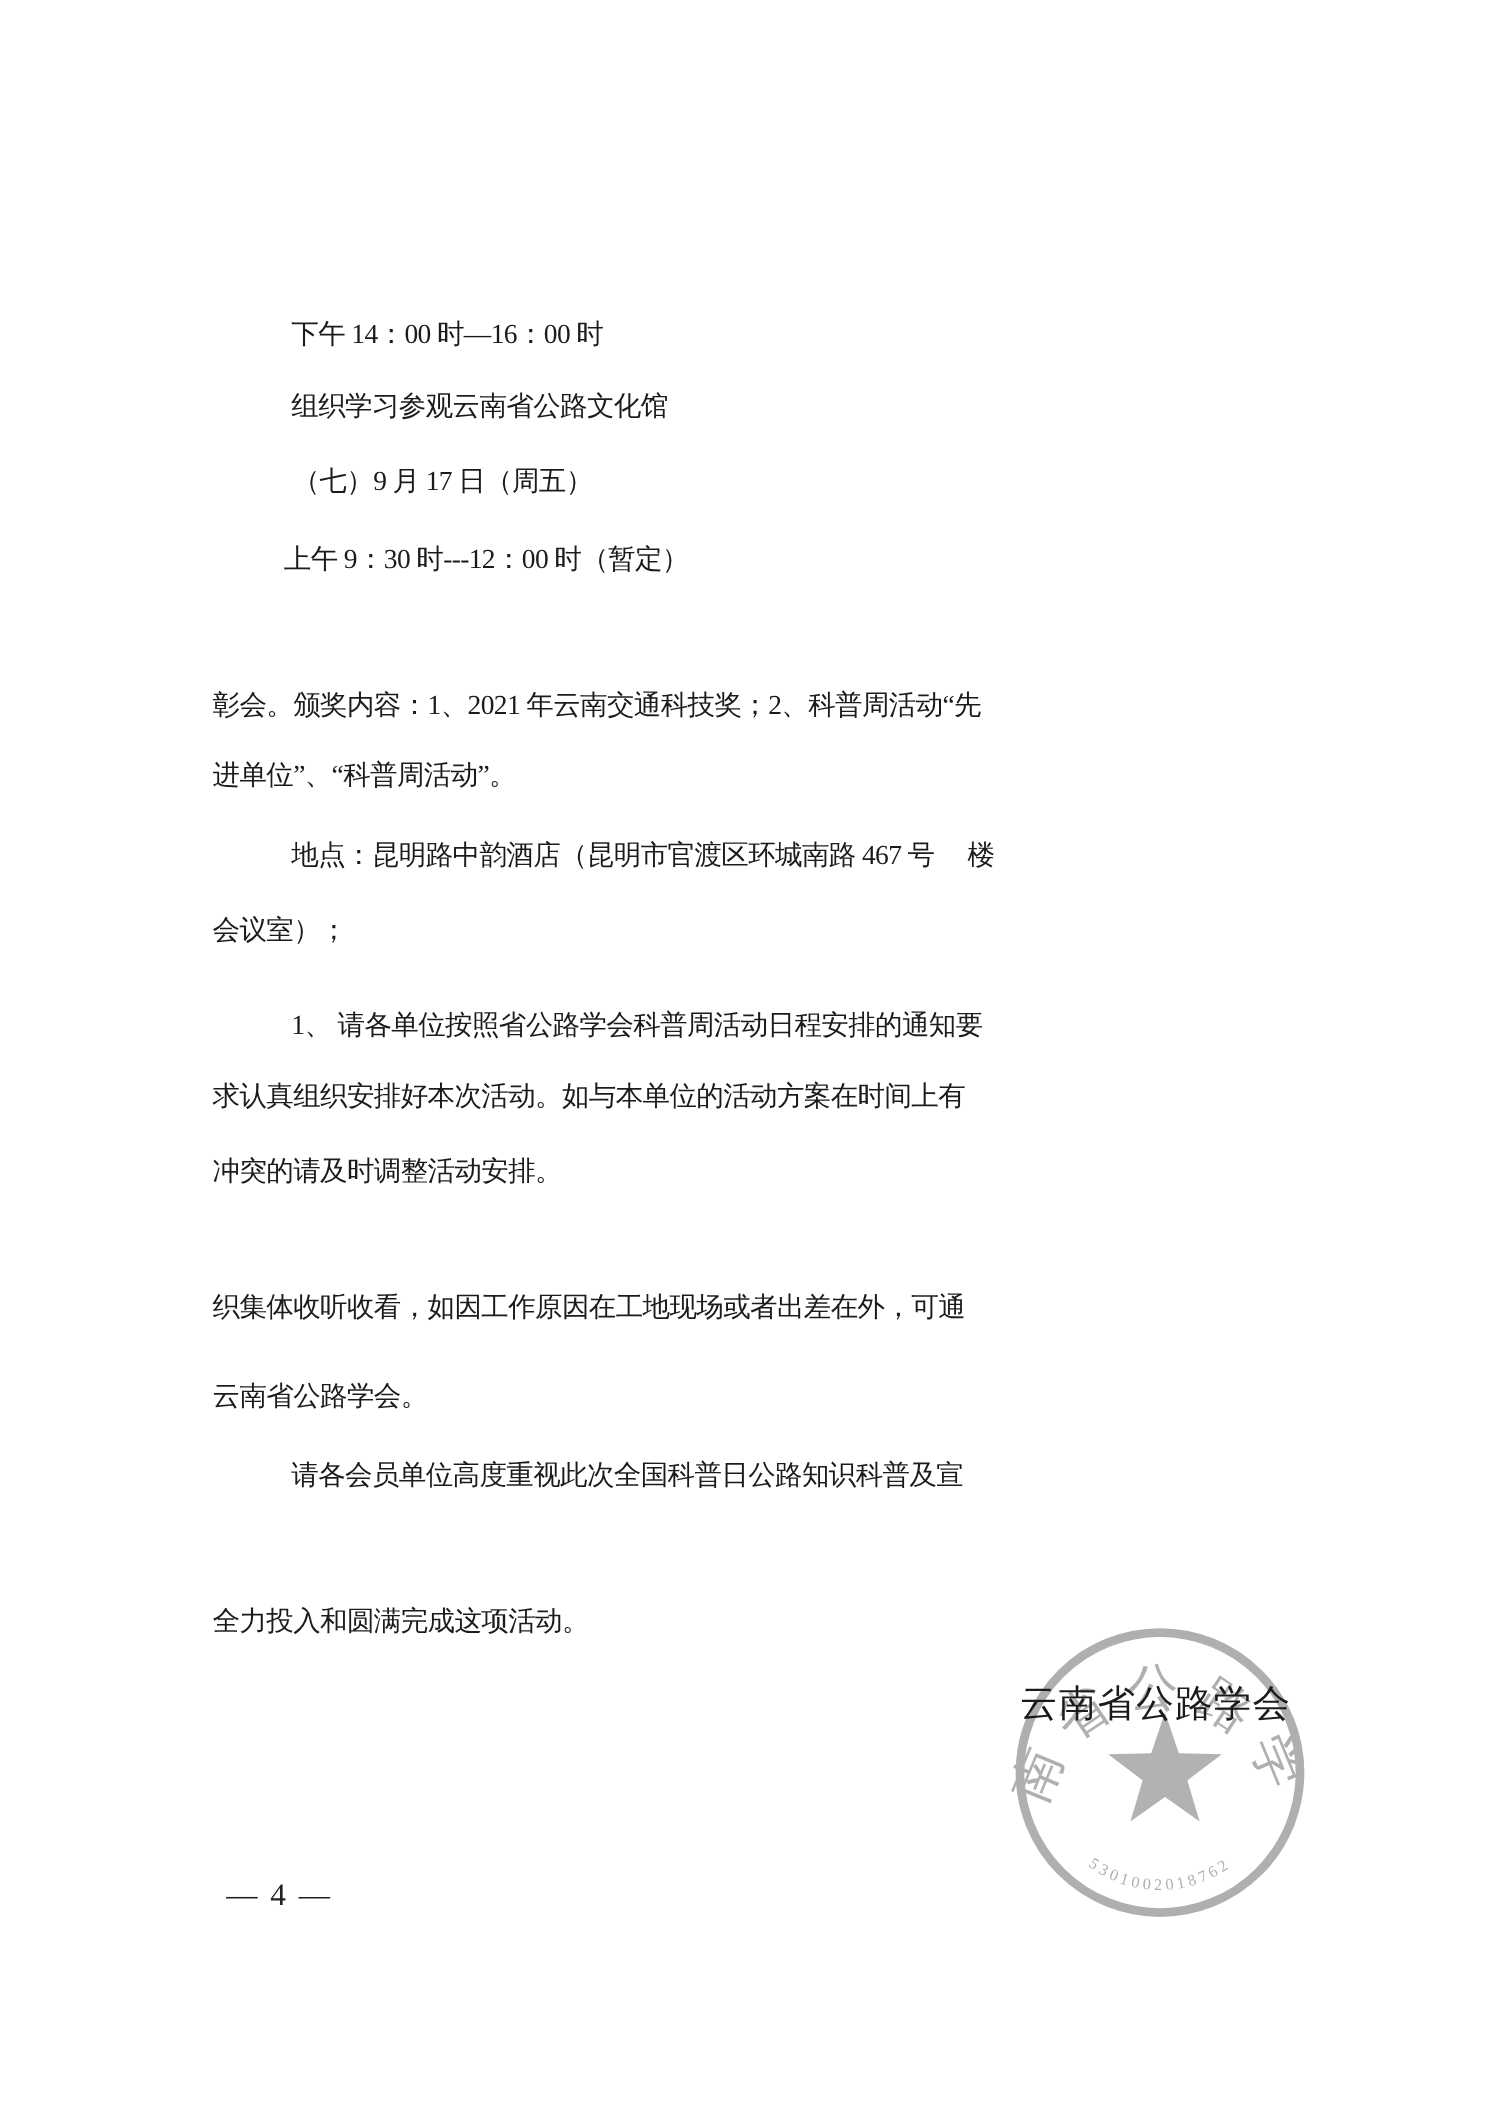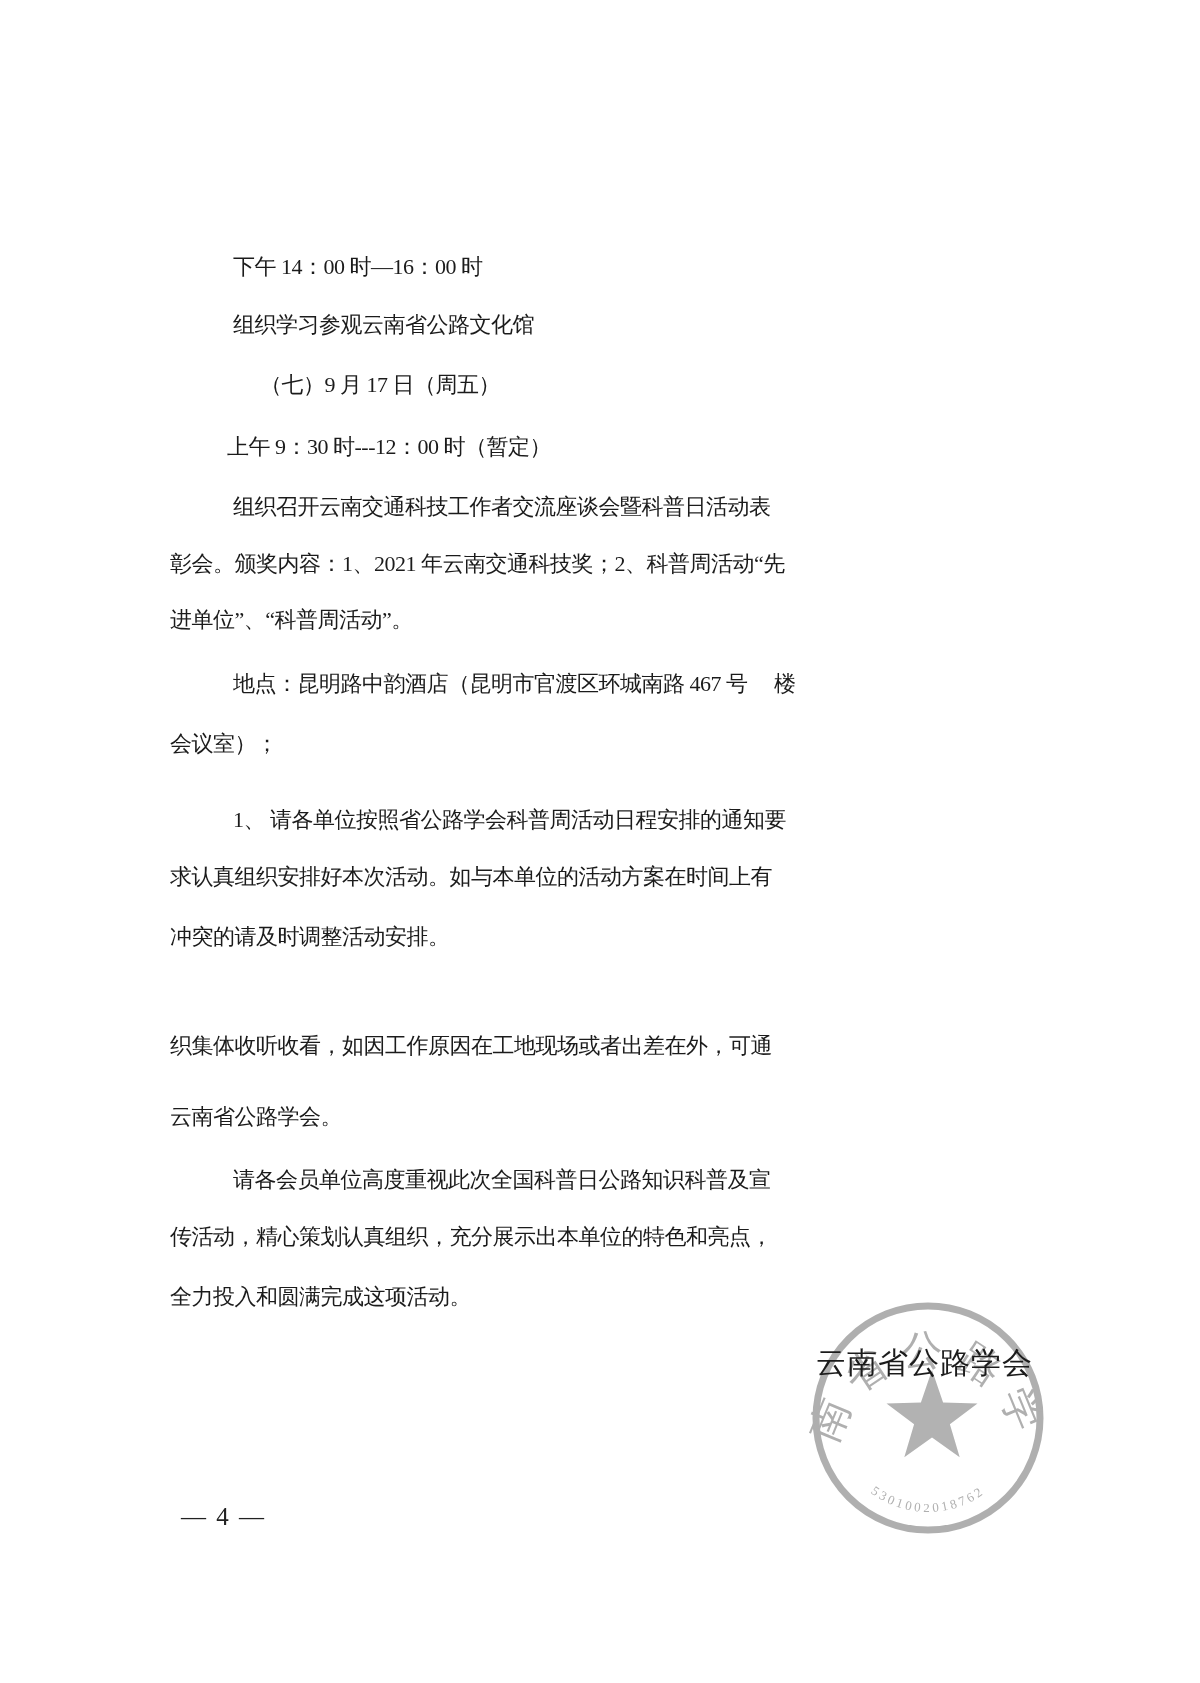--- a/index.html
+++ b/index.html
@@ -43,34 +43,32 @@
     font-family:"Liberation Serif","DejaVu Serif",serif;
   }
 </style>
 </head>
 <body>
 
 <div class="page">
 
   <div class="line" style="left:233px;top:250px">下午 14：00 时—16：00 时</div>
   <div class="line" style="left:233px;top:308px">组织学习参观云南省公路文化馆</div>
-  <div class="line" style="left:260px;top:368px">（七）9 月 17 日（周五）</div>
+  <div class="line" style="left:234px;top:368px">（七）9 月 17 日（周五）</div>
   <div class="line" style="left:227px;top:430px">上午 9：30 时---12：00 时（暂定）</div>
-  <div class="line" style="left:233px;top:490px">组织召开云南交通科技工作者交流座谈会暨科普日活动表</div>
   <div class="line" style="left:170px;top:547px">彰会。颁奖内容：1、2021 年云南交通科技奖；2、科普周活动“先</div>
   <div class="line" style="left:170px;top:603px">进单位”、“科普周活动”。</div>
   <div class="line" style="left:233px;top:667px">地点：昆明路中韵酒店（昆明市官渡区环城南路 467 号　 楼</div>
   <div class="line" style="left:170px;top:727px">会议室）；</div>
   <div class="line" style="left:233px;top:803px">1、 请各单位按照省公路学会科普周活动日程安排的通知要</div>
   <div class="line" style="left:170px;top:920px">冲突的请及时调整活动安排。</div>
   <div class="line" style="left:170px;top:860px">求认真组织安排好本次活动。如与本单位的活动方案在时间上有</div>
   <div class="line" style="left:170px;top:1029px">织集体收听收看，如因工作原因在工地现场或者出差在外，可通</div>
   <div class="line" style="left:170px;top:1100px">云南省公路学会。</div>
   <div class="line" style="left:233px;top:1163px">请各会员单位高度重视此次全国科普日公路知识科普及宣</div>
-  <div class="line" style="left:170px;top:1220px">传活动，精心策划认真组织，充分展示出本单位的特色和亮点，</div>
   <div class="line" style="left:170px;top:1280px">全力投入和圆满完成这项活动。</div>
 
   <div class="sig" style="left:816px;top:1343px;letter-spacing:1px">云南省公路学会</div>
 
   <svg class="stamp" viewBox="0 0 248 248">
     <defs>
       <path id="arcTop" d="M 34.8 172.1 A 90 90 0 1 1 213.2 172.1" fill="none"></path>
       <path id="arcBottom" d="M 62.2 195.2 A 95 95 0 0 0 185.8 195.2" fill="none"></path>
     </defs>
     <circle cx="124" cy="124" r="112" fill="none" stroke="#a2a2a2" stroke-width="7"></circle>

